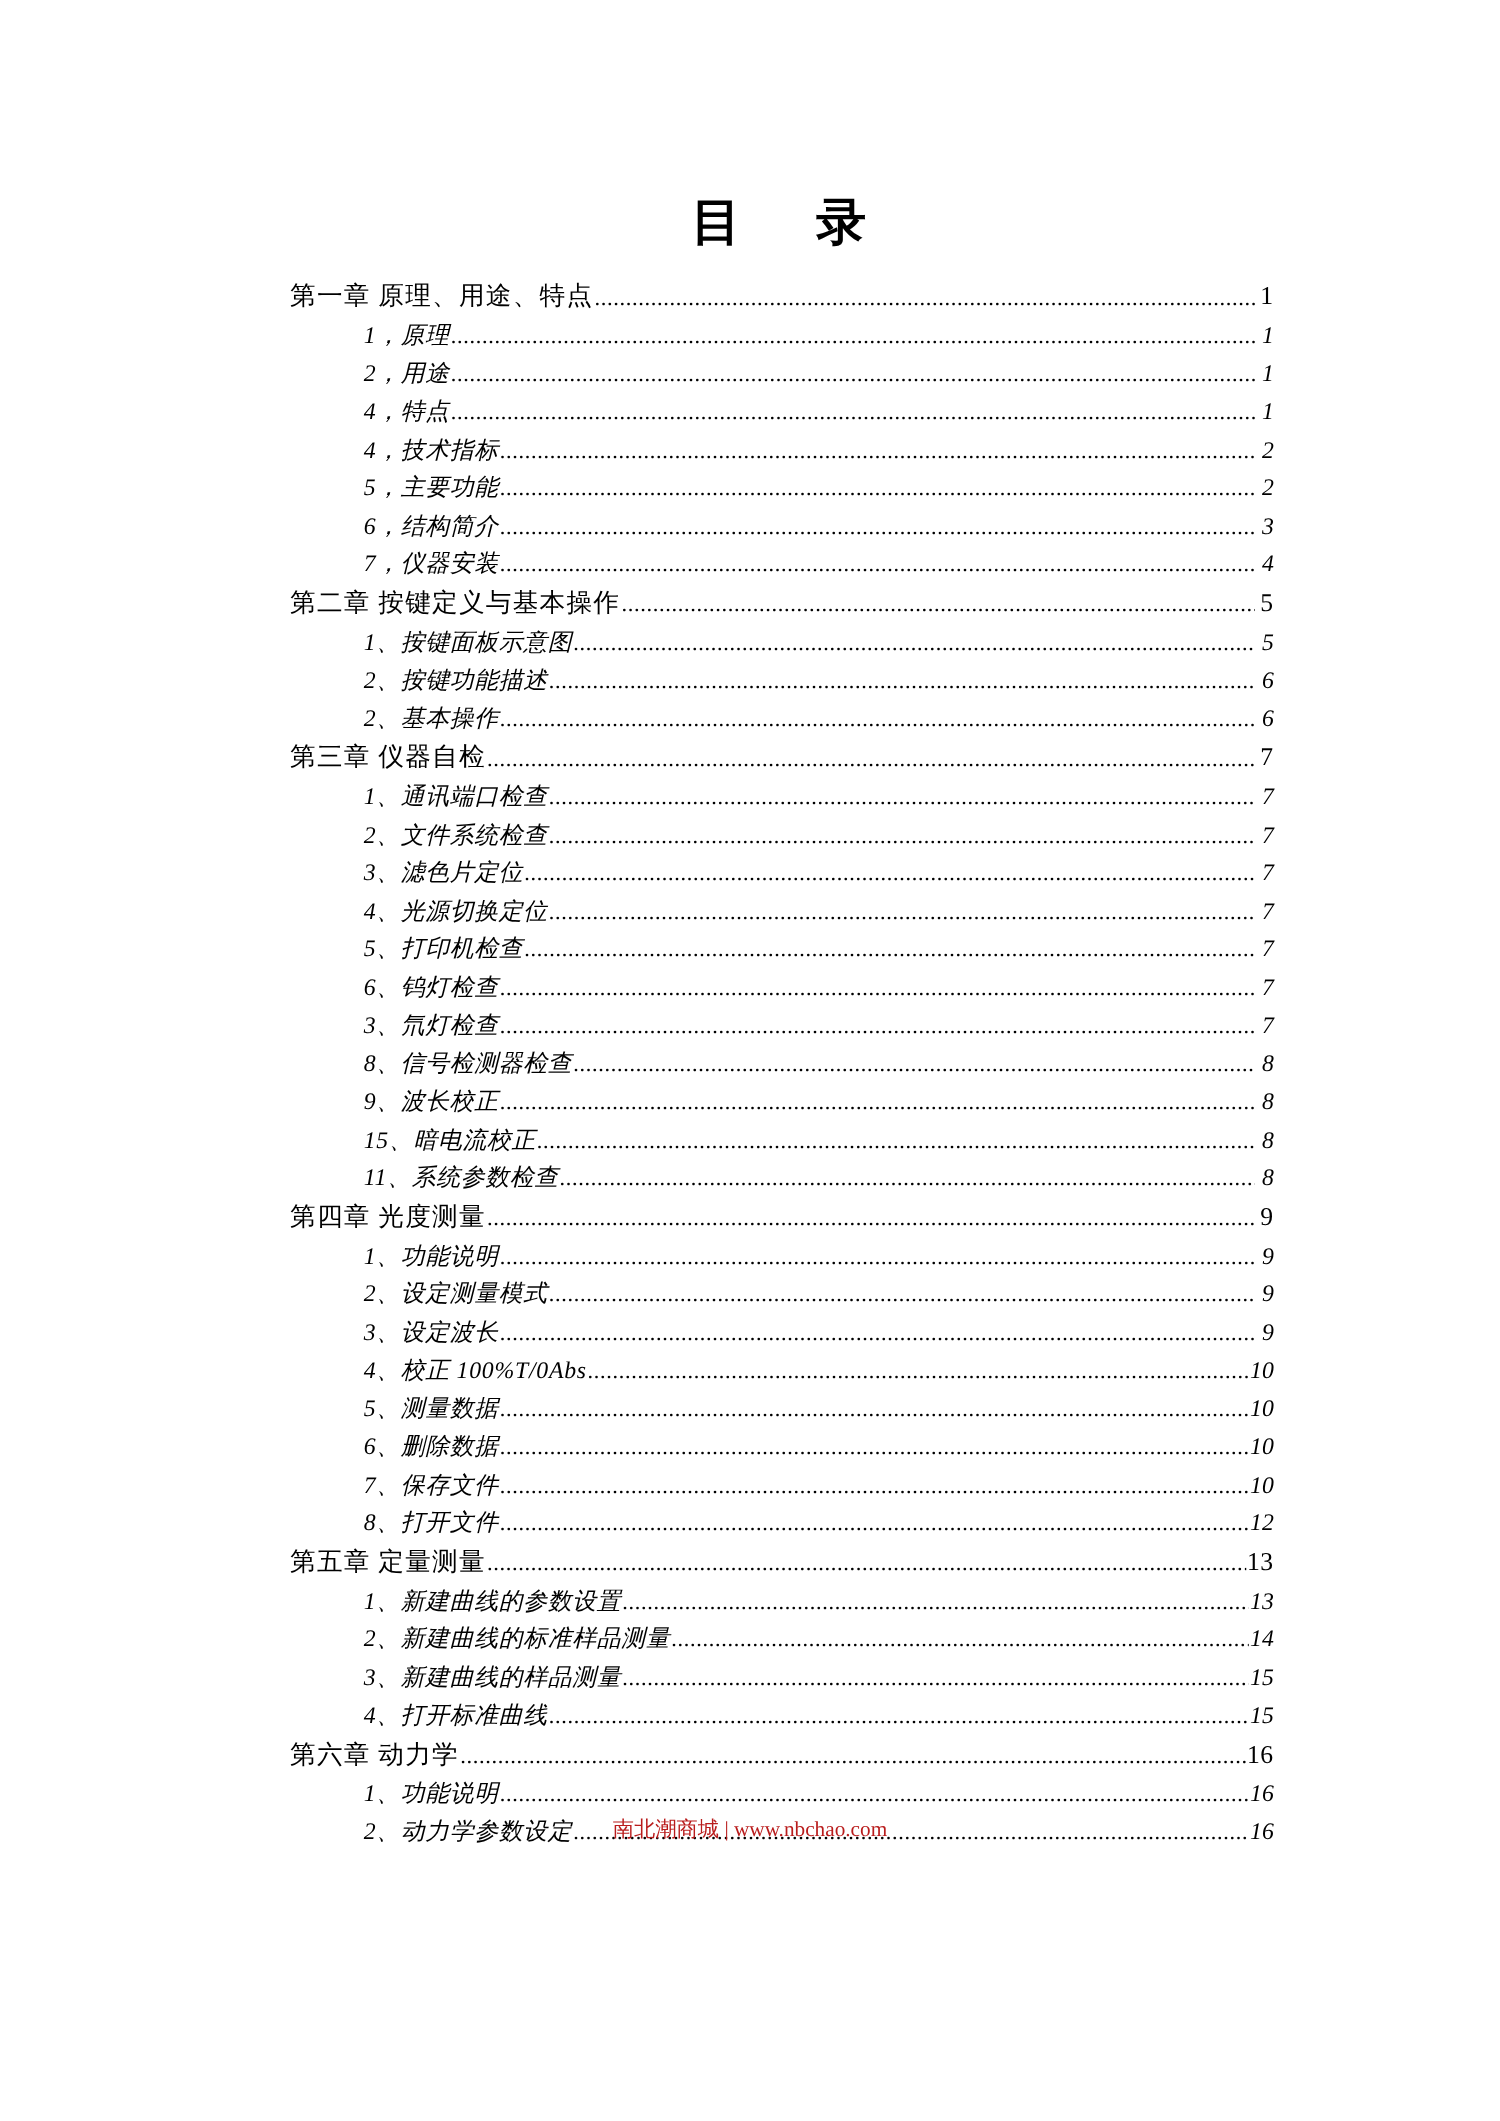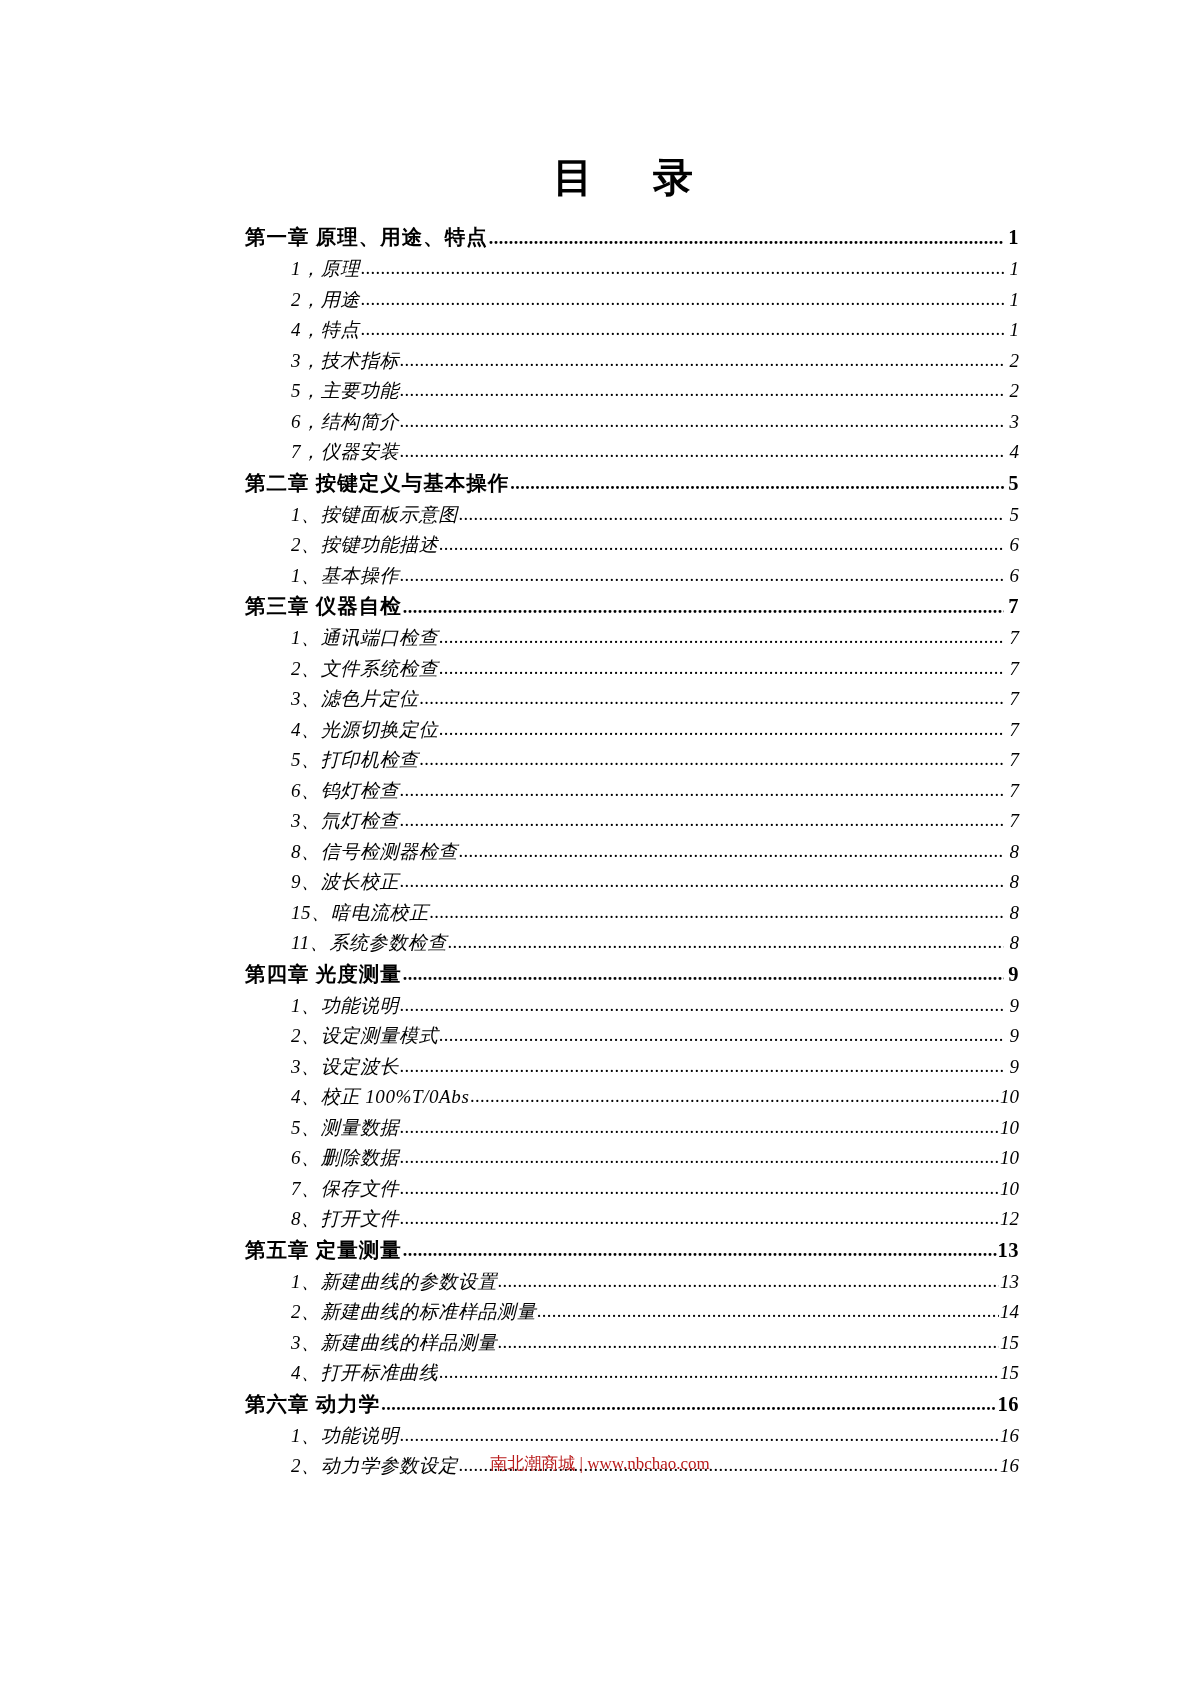--- a/index.html
+++ b/index.html
@@ -52,23 +52,23 @@
     font-size: 18px;
     letter-spacing: 0.5px;
     color: #000;
   }
   .toc-line .page-num {
     flex: 0 0 auto;
     text-align: right;
     min-width: 14px;
   }
   .level1 {
-    font-weight: bold;
+    font-weight: normal;
     font-size: 20.5px;
-    margin-left: 16px;
+    margin-left: 3px;
     letter-spacing: 0.5px;
   }
   .level1 .label { letter-spacing: 1px; }
   .level2 {
     margin-left: 62px;
     font-size: 19px;
     font-style: italic;
   }
   .level2 .label { letter-spacing: 0.6px; }
   .footer {
@@ -104,21 +104,21 @@
           <span class="label">2，用途</span>
           <span class="dots">........................................................................................................................................................................................................</span>
           <span class="page-num">1</span>
         </div>
         <div class="toc-line level2">
           <span class="label">4，特点</span>
           <span class="dots">........................................................................................................................................................................................................</span>
           <span class="page-num">1</span>
         </div>
         <div class="toc-line level2">
-          <span class="label">3，技术指标</span>
+          <span class="label">4，技术指标</span>
           <span class="dots">........................................................................................................................................................................................................</span>
           <span class="page-num">2</span>
         </div>
         <div class="toc-line level2">
           <span class="label">5，主要功能</span>
           <span class="dots">........................................................................................................................................................................................................</span>
           <span class="page-num">2</span>
         </div>
         <div class="toc-line level2">
           <span class="label">6，结构简介</span>
@@ -139,21 +139,21 @@
           <span class="label">1、按键面板示意图</span>
           <span class="dots">........................................................................................................................................................................................................</span>
           <span class="page-num">5</span>
         </div>
         <div class="toc-line level2">
           <span class="label">2、按键功能描述</span>
           <span class="dots">........................................................................................................................................................................................................</span>
           <span class="page-num">6</span>
         </div>
         <div class="toc-line level2">
-          <span class="label">1、基本操作</span>
+          <span class="label">2、基本操作</span>
           <span class="dots">........................................................................................................................................................................................................</span>
           <span class="page-num">6</span>
         </div>
         <div class="toc-line level1">
           <span class="label">第三章  仪器自检</span>
           <span class="dots">........................................................................................................................................................................................................</span>
           <span class="page-num">7</span>
         </div>
         <div class="toc-line level2">
           <span class="label">1、通讯端口检查</span>

